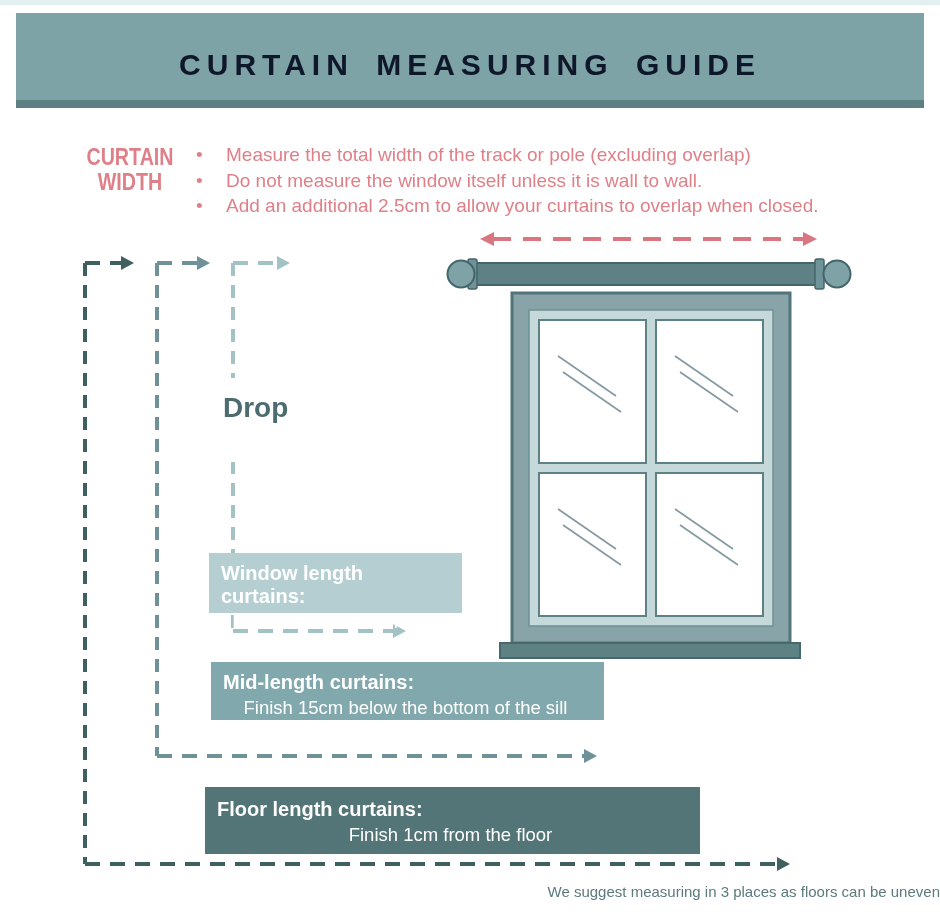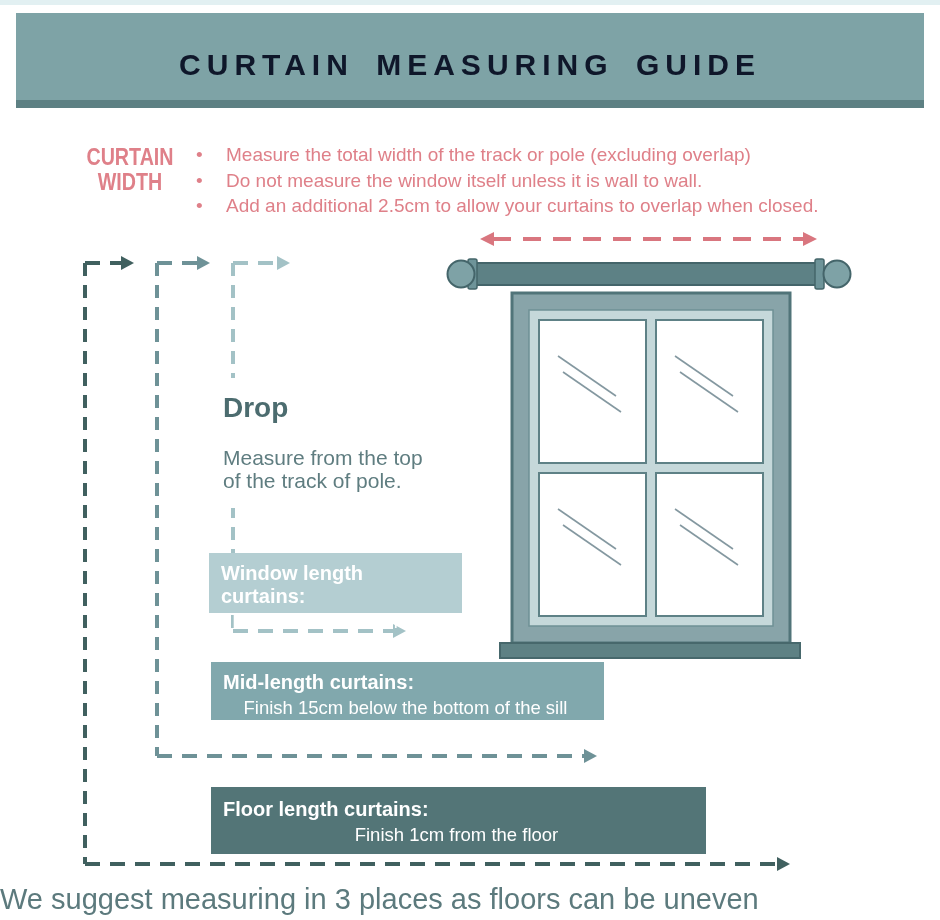--- a/index.html
+++ b/index.html
@@ -58,28 +58,28 @@
     z-index:3; padding:14px 0 16px 2px; }
   .drop-heading { color:#4c6c6f; font-weight:bold; font-size:28px; margin-bottom:22px; }
   .drop-desc { color:#5f7d80; font-size:21px; line-height:23px; }
 
   
   .len-box { position:absolute; z-index:2; color:#ffffff; padding:9px 16px 0 12px; }
   .len-box .title { font-weight:bold; font-size:20px; margin-bottom:3px; }
   .len-box .subtitle { font-size:18.5px;text-align:center; }
   .box-window { left:209px; top:553px; width:253px; height:60px; background:#b4ced2; }
   .box-mid    { left:211px; top:662px; width:393px; height:58px; background:#81a8ad; }
-  .box-floor  { left:211px; top:787px; width:495px; height:67px; background:#537577; padding-top:11px; }
+  .box-floor  { left:205px; top:787px; width:495px; height:67px; background:#537577; padding-top:11px; }
 
   
   .illustration { position:absolute; left:445px; top:255px; z-index:2; }
 
   
-  .footer-note { position:absolute; left:0; right:0; top:883px; text-align:left;
-    color:#5c7a7d; font-size:29px; }
+  .footer-note { position:absolute; left:0; right:0; top:883px; text-align:right;
+    color:#5c7a7d; font-size:15px; }
 </style>
 </head>
 <body>
 
 <div class="page">
 
   <div class="top-strip"></div>
 
   <div class="banner">
     <div class="banner-title">CURTAIN MEASURING GUIDE</div>
@@ -115,24 +115,20 @@
   <div class="harrow c-light arrow-top-3"></div>
   <div class="vline c-dark vline-1"></div>
   <div class="vline c-mid vline-2"></div>
   <div class="vline c-light vline-3"></div>
   <div class="harrow c-light arrow-window"></div>
   <div class="harrow c-mid arrow-mid"></div>
   <div class="harrow c-dark arrow-floor"></div>
 
   <div class="drop-block">
     <div class="drop-heading">Drop</div>
-    <div class="drop-desc">
-      <div>Measure from the top</div>
-      <div>of the track of pole.</div>
-    </div>
   </div>
 
   <div class="len-box box-window">
     <div class="title">Window length curtains:</div>
     <div class="subtitle">Finish 1cm above the sill</div>
   </div>
   <div class="len-box box-mid">
     <div class="title">Mid-length curtains:</div>
     <div class="subtitle">Finish 15cm below the bottom of the sill</div>
   </div>

